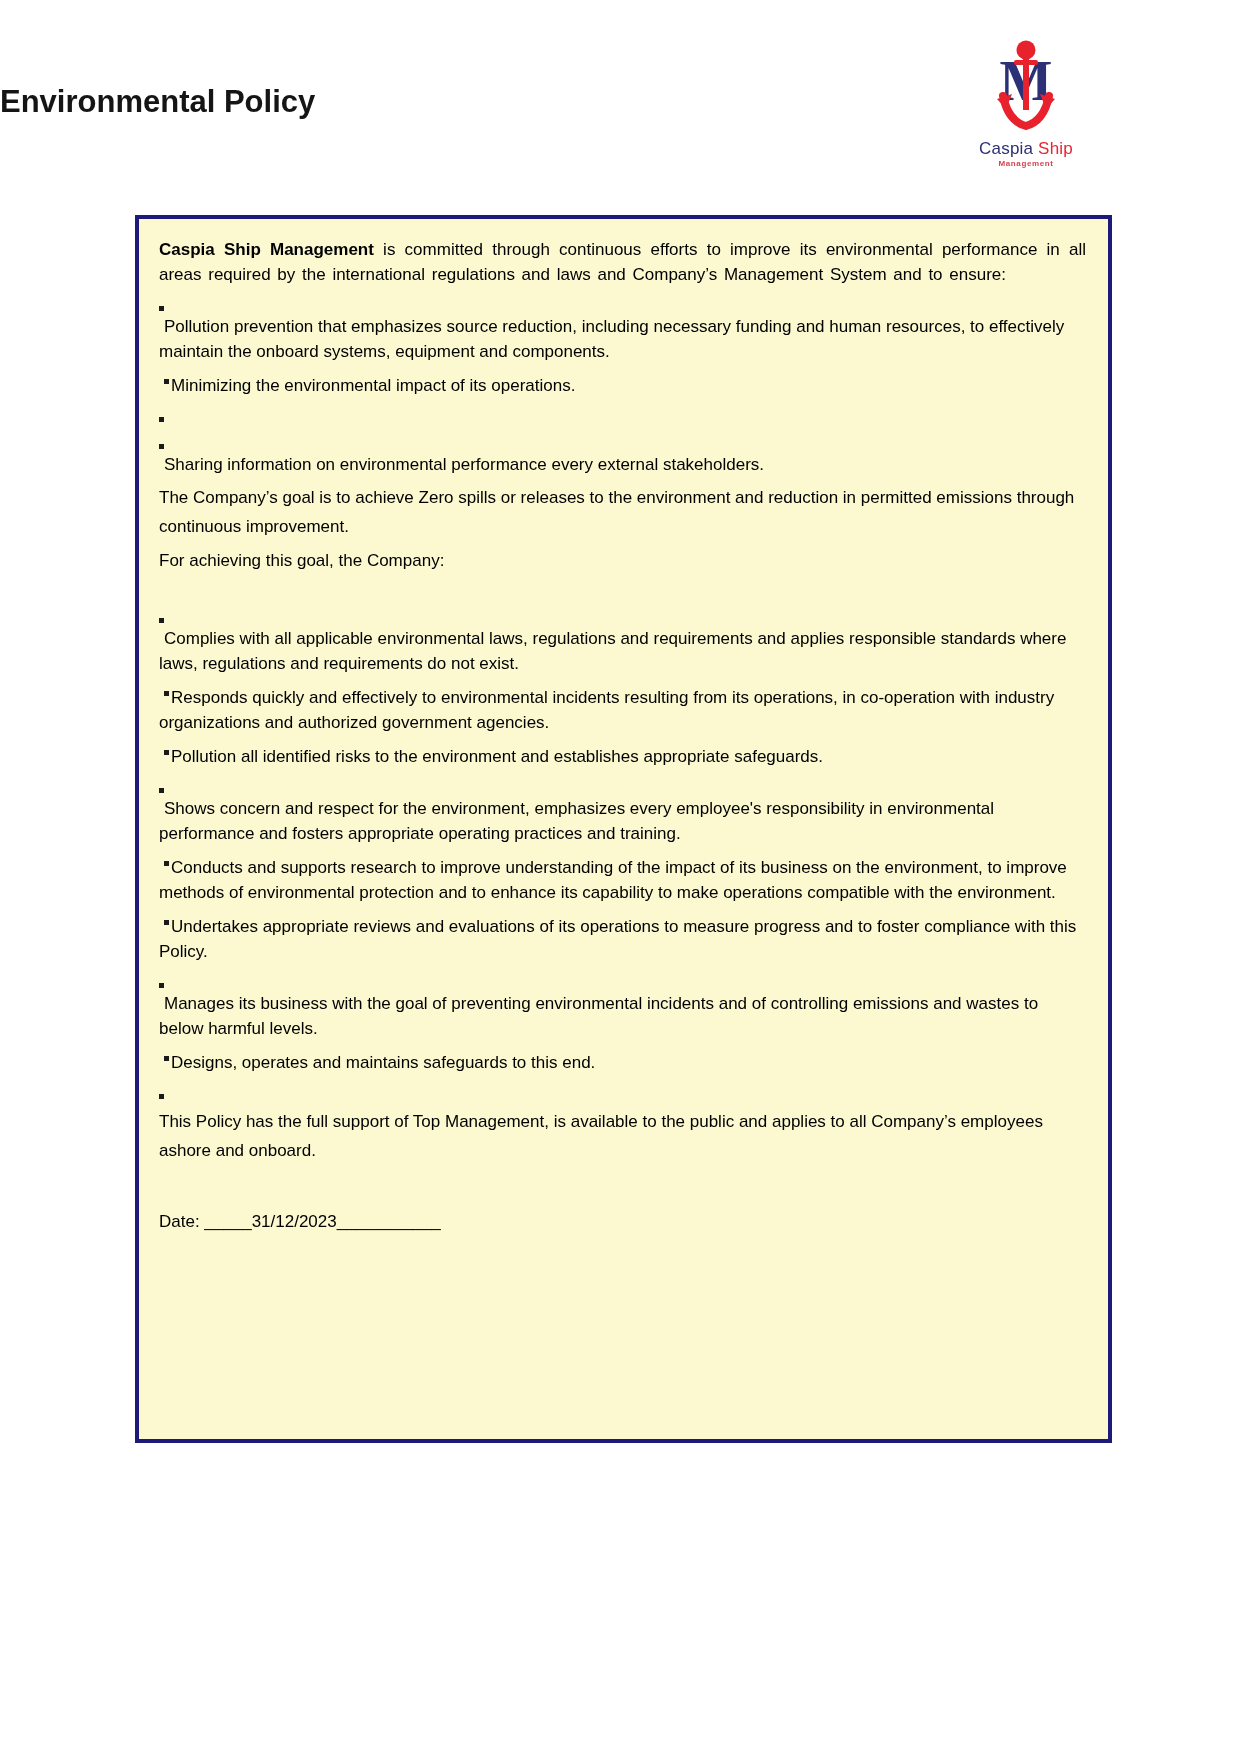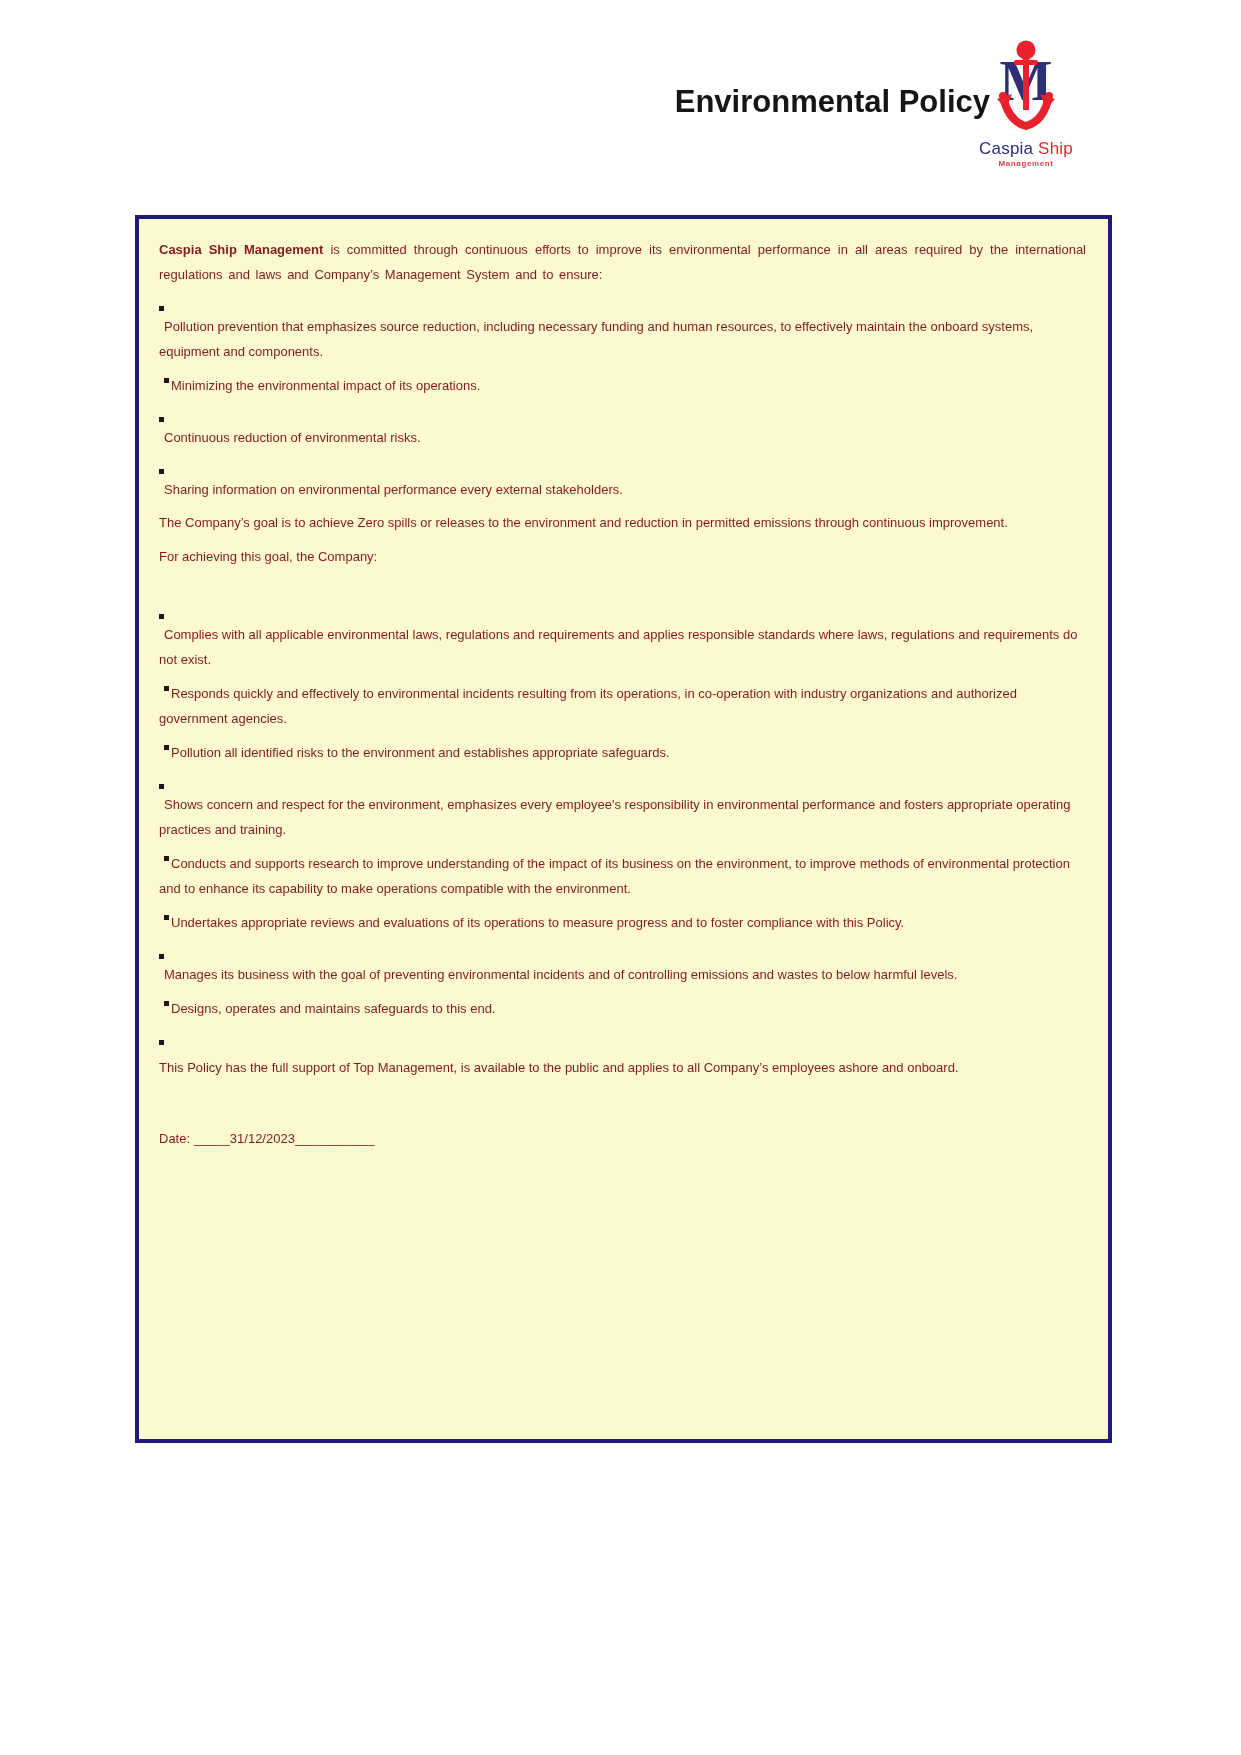--- a/index.html
+++ b/index.html
@@ -8,42 +8,42 @@
     width:1241px; height:1755px;
     font-family:"Liberation Sans", sans-serif;
     color:#202020;
     position:relative;
   }
   .page { position:relative; width:1241px; height:1755px; background:#ffffff; overflow:hidden; }
 
   
   .doc-title {
     position:absolute; top:84px; left:0; width:990px;
-    text-align:right;
+    text-align:left;
     font-size:31px; font-weight:bold; color:#151515;
   }
   .logo {
     position:absolute; top:38px; left:948px; width:156px;
     text-align:center;
   }
   .emblem { display:block; margin:0 auto; width:64px; height:100px; }
   .logo-text { margin-top:1px; font-size:17px; font-weight:normal; letter-spacing:0.2px; }
   .logo-word1 { color:#2b3077; }
   .logo-word2 { color:#e42634; }
   .logo-sub { margin-top:0px; font-size:8px; font-weight:bold; color:#d8434f; letter-spacing:0.6px; }
 
   
   .doc-box {
     position:absolute; left:135px; top:215px;
     width:977px; height:1228px;
     background:#fcf9d1;
     border:4px solid #1e1a7a;
     padding:16px 22px 0 20px;
   }
-  .doc-box p { font-size:13px; line-height:25px; color:#7f1d1d; }
+  .doc-box p { font-size:17px; line-height:25px; color:#000000; }
   .intro { text-align:justify; margin-top:2px; word-spacing:2px; }
   .intro .bold { font-weight:bold; }
 
   .sq {
     display:inline-block; width:5px; height:5px;
     background:#1a1a1a; vertical-align:middle;
   }
   .bullet-line { margin-top:14px; height:13px; line-height:13px; }
   .item-text { text-indent:5px; }
   .inline-item { margin-top:9px; }
@@ -84,21 +84,20 @@
   <div class="doc-box">
 
     <p class="intro"><span class="bold">Caspia Ship Management</span><span> is committed through continuous efforts to improve its environmental performance in all areas required by the international regulations and laws and Company’s Management System and to ensure:</span></p>
 
     <div class="bullet-line"><span class="sq"></span></div>
     <p class="item-text">Pollution prevention that emphasizes source reduction, including necessary funding and human resources, to effectively maintain the onboard systems, equipment and components.</p>
 
     <p class="item-text inline-item"><span class="sq"></span><span>Minimizing the environmental impact of its operations.</span></p>
 
     <div class="bullet-line"><span class="sq"></span></div>
-    <p class="item-text">Continuous reduction of environmental risks.</p>
 
     <div class="bullet-line"><span class="sq"></span></div>
     <p class="item-text">Sharing information on environmental performance every external stakeholders.</p>
 
     <p class="spaced goal-para">The Company’s goal is to achieve Zero spills or releases to the environment and reduction in permitted emissions through continuous improvement.</p>
     <p class="spaced achieving-line">For achieving this goal, the Company:</p>
 
     <div class="section-gap"></div>
 
     <div class="bullet-line"><span class="sq"></span></div>

